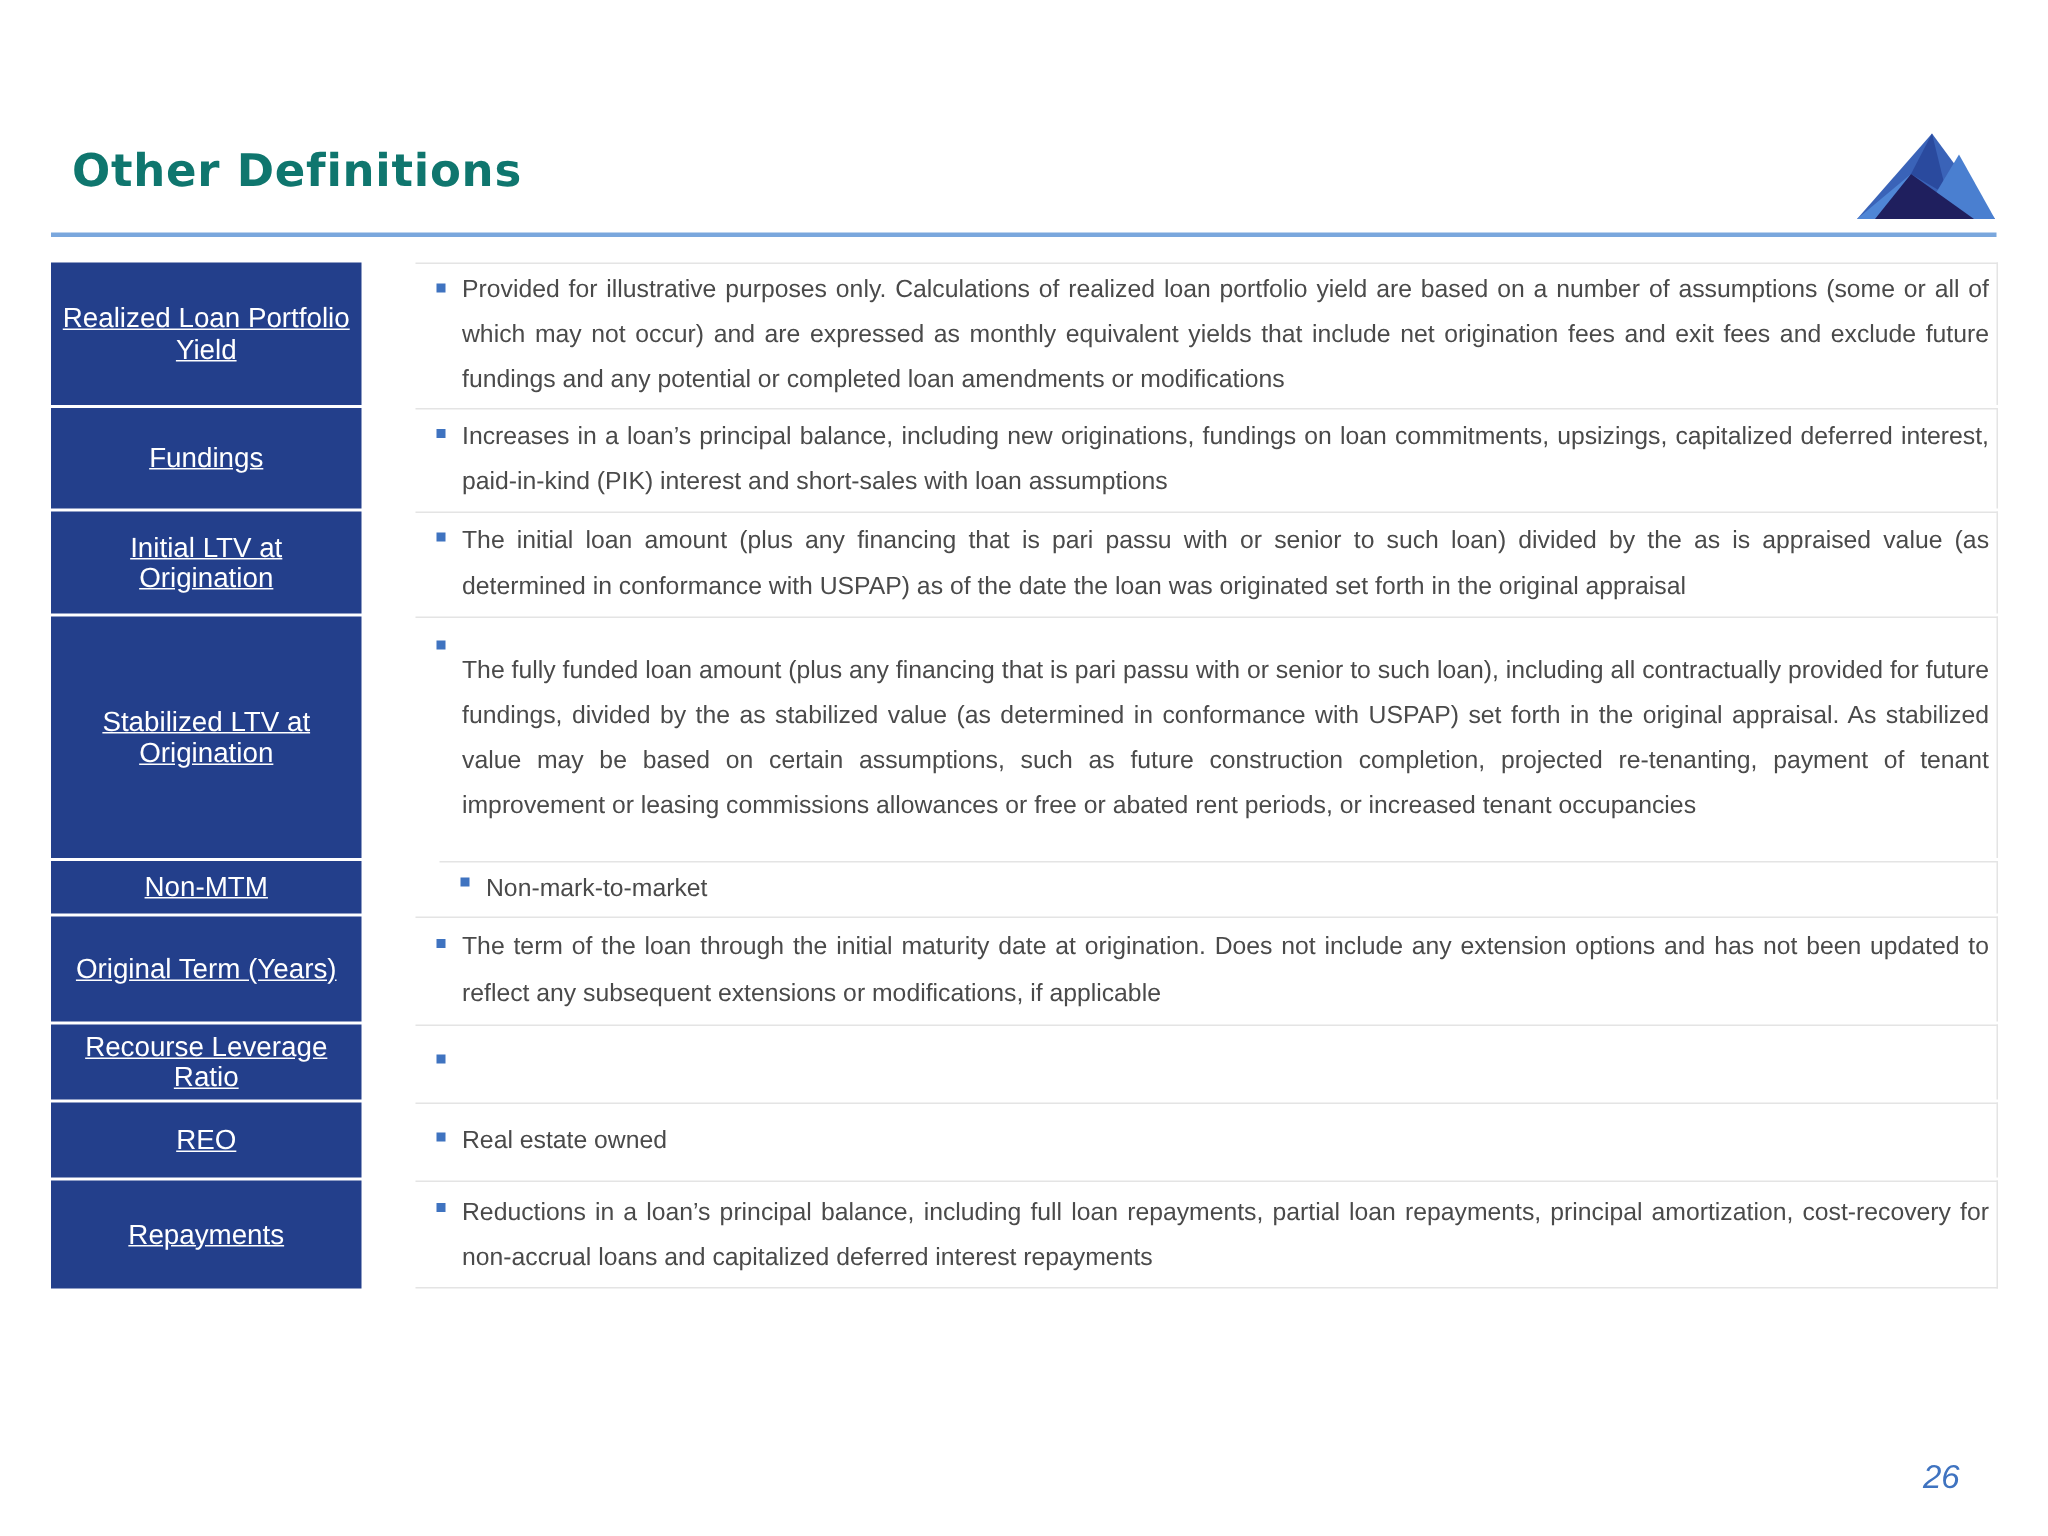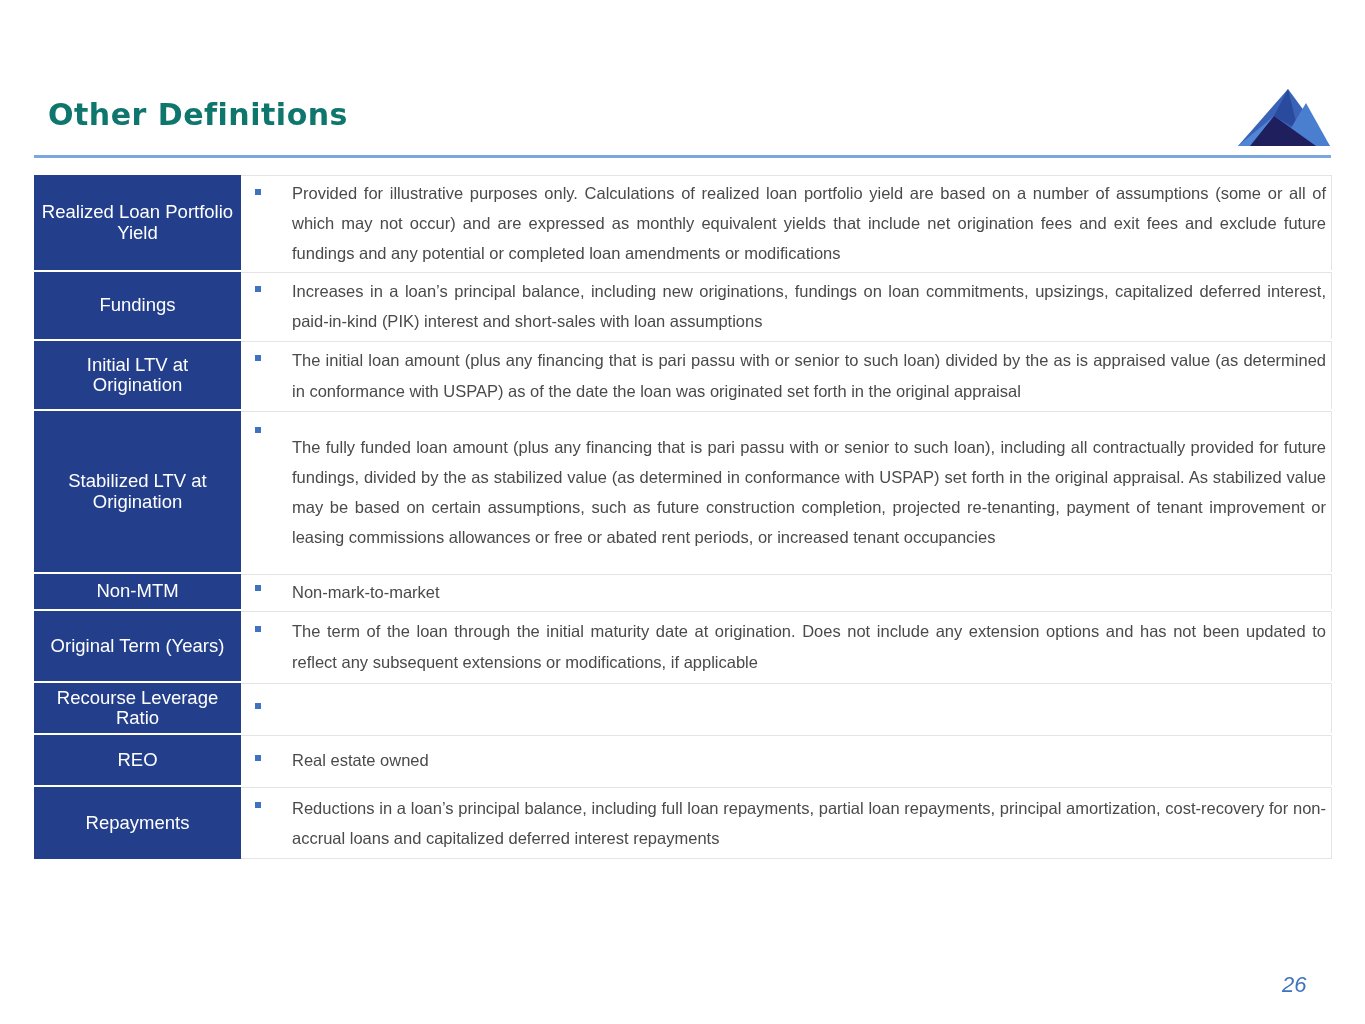--- a/index.html
+++ b/index.html
@@ -16,26 +16,26 @@
   .logo { position:absolute; left:1236px; top:86px; width:96px; height:62px; }
   .rule { position:absolute; left:34px; top:155px; width:1297px; height:3px; background:#7aa7dd; }
   .table {
     position:absolute; left:34px; top:175px; width:1298px;
     border-collapse:collapse;
   }
   .row { display:flex; border-top:2px solid #ffffff; }
   .term {
     width:207px; flex:0 0 207px; background:#233f8b; color:#ffffff;
     display:flex; align-items:center; justify-content:center; text-align:center;
-    font-size:18.5px; line-height:20.5px; padding:0 6px; box-sizing:border-box;
+    font-size:18.5px; line-height:20.5px; padding:0 6px; box-sizing:border-box;text-decoration:underline;
   }
   .def {
     flex:1; border-top:1px solid #e4e4e4; border-right:1px solid #e4e4e4;
     display:flex; align-items:center; box-sizing:border-box;
-    padding:3px 5px 3px 24px; position:relative;
+    padding:3px 5px 3px 4px; position:relative;margin-left:36px;
   }
   .row:last-child .def { border-bottom:1px solid #e4e4e4; }
   .bullet {
     position:absolute; left:14px; width:6px; height:6px; background:#3f73c0;
   }
   .def-text {
     margin-left:27px; font-size:16.5px; line-height:30.2px; color:#4a4a4a; text-align:justify;
     text-align-last:left; word-spacing:0px;
   }
   .page-num {
@@ -79,21 +79,21 @@
       <div class="def-text">The initial loan amount (plus any financing that is pari passu with or senior to such loan) divided by the as is appraised value (as determined in conformance with USPAP) as of the date the loan was originated set forth in the original appraisal</div>
     </div>
   </div>
   <div class="row" style="height:161px;">
     <div class="term">Stabilized LTV at Origination</div>
     <div class="def">
       <span class="bullet" style="top:15px;"></span>
       <div class="def-text">The fully funded loan amount (plus any financing that is pari passu with or senior to such loan), including all contractually provided for future fundings, divided by the as stabilized value (as determined in conformance with USPAP) set forth in the original appraisal. As stabilized value may be based on certain assumptions, such as future construction completion, projected re-tenanting, payment of tenant improvement or leasing commissions allowances or free or abated rent periods, or increased tenant occupancies</div>
     </div>
   </div>
-  <div class="row" style="height:35px;">
+  <div class="row" style="height:35px;gap:16px;">
     <div class="term">Non-MTM</div>
     <div class="def">
       <span class="bullet" style="top:10px;"></span>
       <div class="def-text">Non-mark-to-market</div>
     </div>
   </div>
   <div class="row" style="height:70px;">
     <div class="term">Original Term (Years)</div>
     <div class="def">
       <span class="bullet" style="top:14px;"></span>

